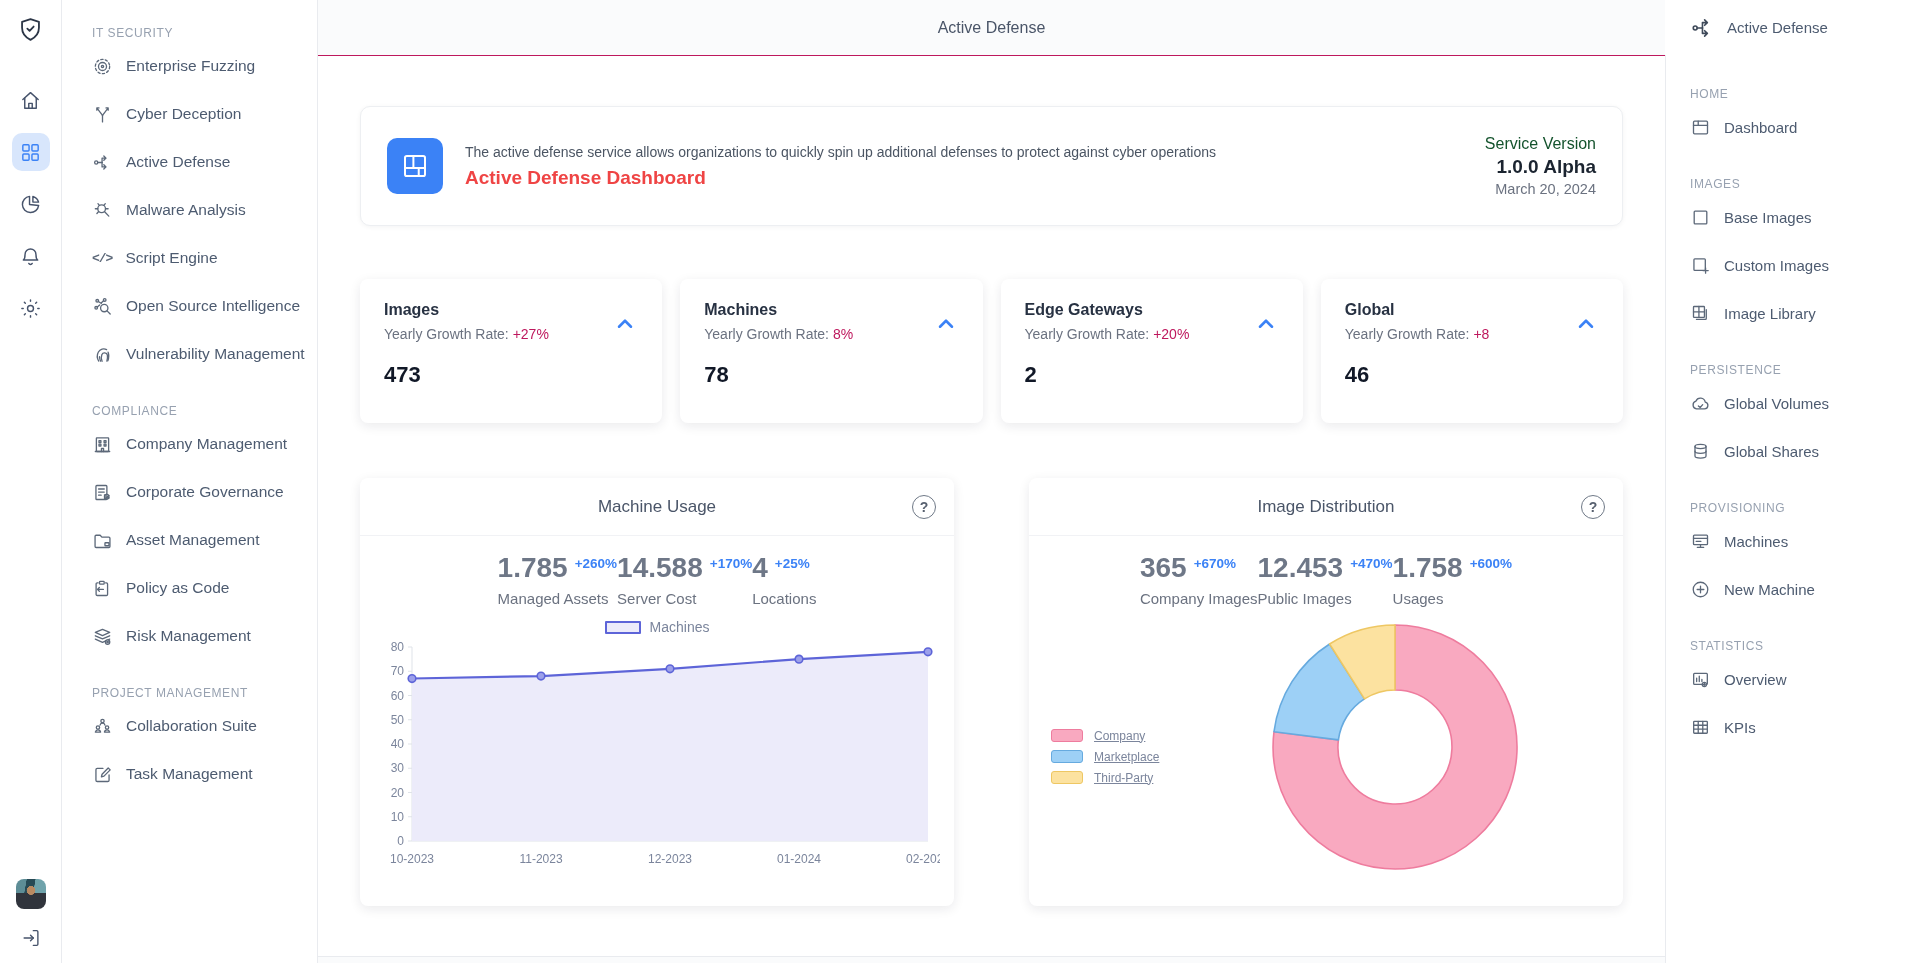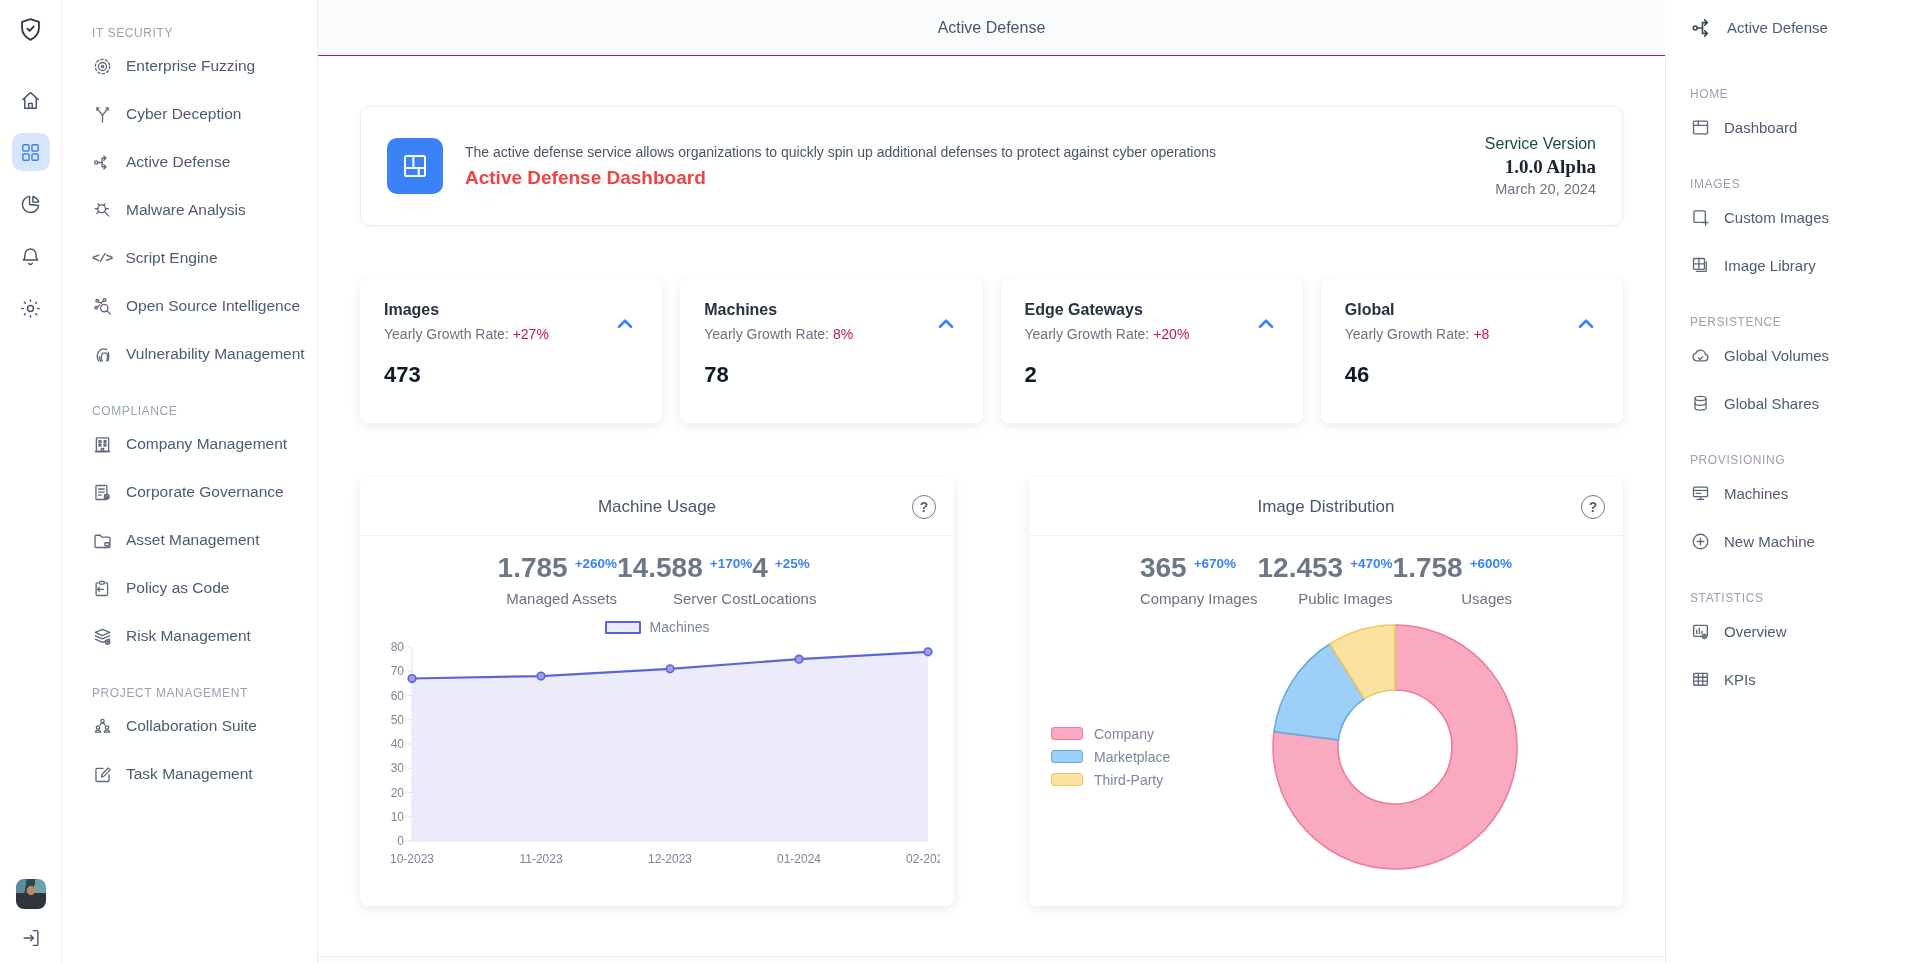--- a/index.html
+++ b/index.html
@@ -33,54 +33,54 @@
   .panel { flex:1; background:#fff; border-top:1px solid #be185d; border-bottom:1px solid #e9ebef; margin-bottom:6px; padding:50px 42px 0; }
 
   
   .banner { height:120px; border:1px solid #edeff2; border-radius:10px; box-shadow:0 1px 5px rgba(16,24,40,.05); display:flex; align-items:center; padding:0 26px; gap:22px; background:#fff; }
   .banner-icon { width:56px; height:56px; background:#3b82f6; border-radius:10px; display:flex; align-items:center; justify-content:center; color:#fff; flex:0 0 auto; }
   .banner-text { flex:1; }
   .banner-desc { font-size:14px; color:#4b5563; margin-bottom:7px; }
   .banner-title { font-size:19px; font-weight:bold; color:#ef4444; }
   .banner-version { text-align:right; }
   .bv-label { font-size:16px; color:#14532d; }
-  .bv-version { font-size:19px; font-weight:bold; color:#1b2430; margin:3px 0;font-family:Liberation Serif, serif; }
+  .bv-version { font-size:19px; font-weight:bold; color:#1b2430; margin:3px 0; }
   .bv-date { font-size:14.5px; color:#6b7280; }
 
   
   .stats-grid { margin-top:53px; display:grid; grid-template-columns:repeat(4,1fr); gap:18px; }
   .stat-card { height:144px; background:#fff; border-radius:8px; box-shadow:0 3px 12px rgba(17,24,39,.09); padding:22px 24px; position:relative; }
   .stat-title { font-size:16px; font-weight:bold; color:#273142; }
   .stat-growth { font-size:14px; color:#6b7280; margin-top:7px; }
   .stat-growth b { color:#be185d; font-weight:normal; }
   .stat-value { font-size:22px; font-weight:bold; color:#111827; margin-top:20px; }
   .stat-chevron { position:absolute; right:24px; top:32px; color:#3b82f6; cursor:pointer; }
 
   
   .charts-row { margin-top:55px; display:flex; justify-content:space-between; }
-  .chart-card { width:594px; height:428px; background:#fff; border-radius:8px; box-shadow:0 3px 12px rgba(17,24,39,.09); display:flex; flex-direction:column;text-align:right; }
+  .chart-card { width:594px; height:428px; background:#fff; border-radius:8px; box-shadow:0 3px 12px rgba(17,24,39,.09); display:flex; flex-direction:column; }
   .chart-header { height:58px; position:relative; display:flex; align-items:center; justify-content:center; border-bottom:1px solid #f1f2f5; flex:0 0 auto; }
   .chart-title { font-size:17px; color:#4a5568; }
   .help-icon { position:absolute; right:18px; top:17px; width:24px; height:24px; border:1.7px solid #6f7987; border-radius:50%; color:#57606f; font-size:14px; font-weight:bold; display:flex; align-items:center; justify-content:center; cursor:pointer; }
   .cstats { padding-top:18px; display:flex; justify-content:center; flex:0 0 auto; }
   .cstat-top { display:flex; align-items:flex-start; }
   .cstat-num { font-size:28px; font-weight:bold; color:#6e7787; line-height:1; }
   .cstat-delta { font-size:13.5px; font-weight:bold; color:#3b82f6; margin:2px 0 0 7px; }
   .cstat-label { font-size:15px; color:#6b7280; margin-top:8px; }
   .chart-body { flex:1; position:relative; }
   .line-legend { display:flex; justify-content:center; align-items:center; gap:9px; margin-top:12px; cursor:pointer; }
   .line-legend .box { width:36px; height:13px; border:2px solid #5d64d8; background:#ecebfa; border-radius:1px; }
   .line-legend .lbl { font-size:14px; color:#7b859c; }
   .chart-svg { display:block; margin:4px auto 0; }
   .chart-svg text { font-family:"Liberation Sans",sans-serif; }
   .donut-wrap { position:absolute; left:240px; top:14px; }
   .donut-legend { position:absolute; left:22px; top:50%; transform:translateY(-50%); display:flex; flex-direction:column; gap:7px; }
   .dl-item { display:flex; align-items:center; gap:11px; cursor:pointer; }
   .dl-swatch { width:32px; height:13px; border-radius:3px; border:1.5px solid; }
-  .dl-label { font-size:14px; color:#7b859c; }
+  .dl-label { font-size:12px; color:#7b859c;text-decoration:underline; }
 
   
   .rightbar { width:255px; background:#fff; display:flex; flex-direction:column; }
   .rightbar-header { height:55px; display:flex; align-items:center; gap:11px; padding-left:25px; font-size:15px; color:#4d5b70; }
   .rightbar-header .ic { color:#3f4a5a; display:flex; }
   .right-nav { flex:1; border-left:1px solid #e9ebef; padding:6px 8px 0 24px; }
   .right-nav .side-item { font-size:15px; }
 </style>
 </head>
 <body>
@@ -562,20 +562,30 @@
             </svg>
           </span>
         </span>
         <span>Dashboard</span>
       </div>
       <div class="section-title">IMAGES</div>
       <div class="side-item">
         <span class="ic">
           <span style="display: flex;">
             <svg viewBox="0 0 24 24" width="21" height="21" fill="none" stroke="currentColor" stroke-width="1.5" stroke-linecap="round" stroke-linejoin="round">
+              <rect x="4.8" y="4.8" width="14.4" height="14.4" rx="1"></rect>
+            </svg>
+          </span>
+        </span>
+        <span>Base Images</span>
+      </div>
+      <div class="side-item">
+        <span class="ic">
+          <span style="display: flex;">
+            <svg viewBox="0 0 24 24" width="21" height="21" fill="none" stroke="currentColor" stroke-width="1.5" stroke-linecap="round" stroke-linejoin="round">
               <rect x="4.5" y="4.5" width="13" height="13" rx="1"></rect>
               <path d="M17.8 14.8v6M14.8 17.8h6"></path>
             </svg>
           </span>
         </span>
         <span>Custom Images</span>
       </div>
       <div class="side-item">
         <span class="ic">
           <span style="display: flex;">

